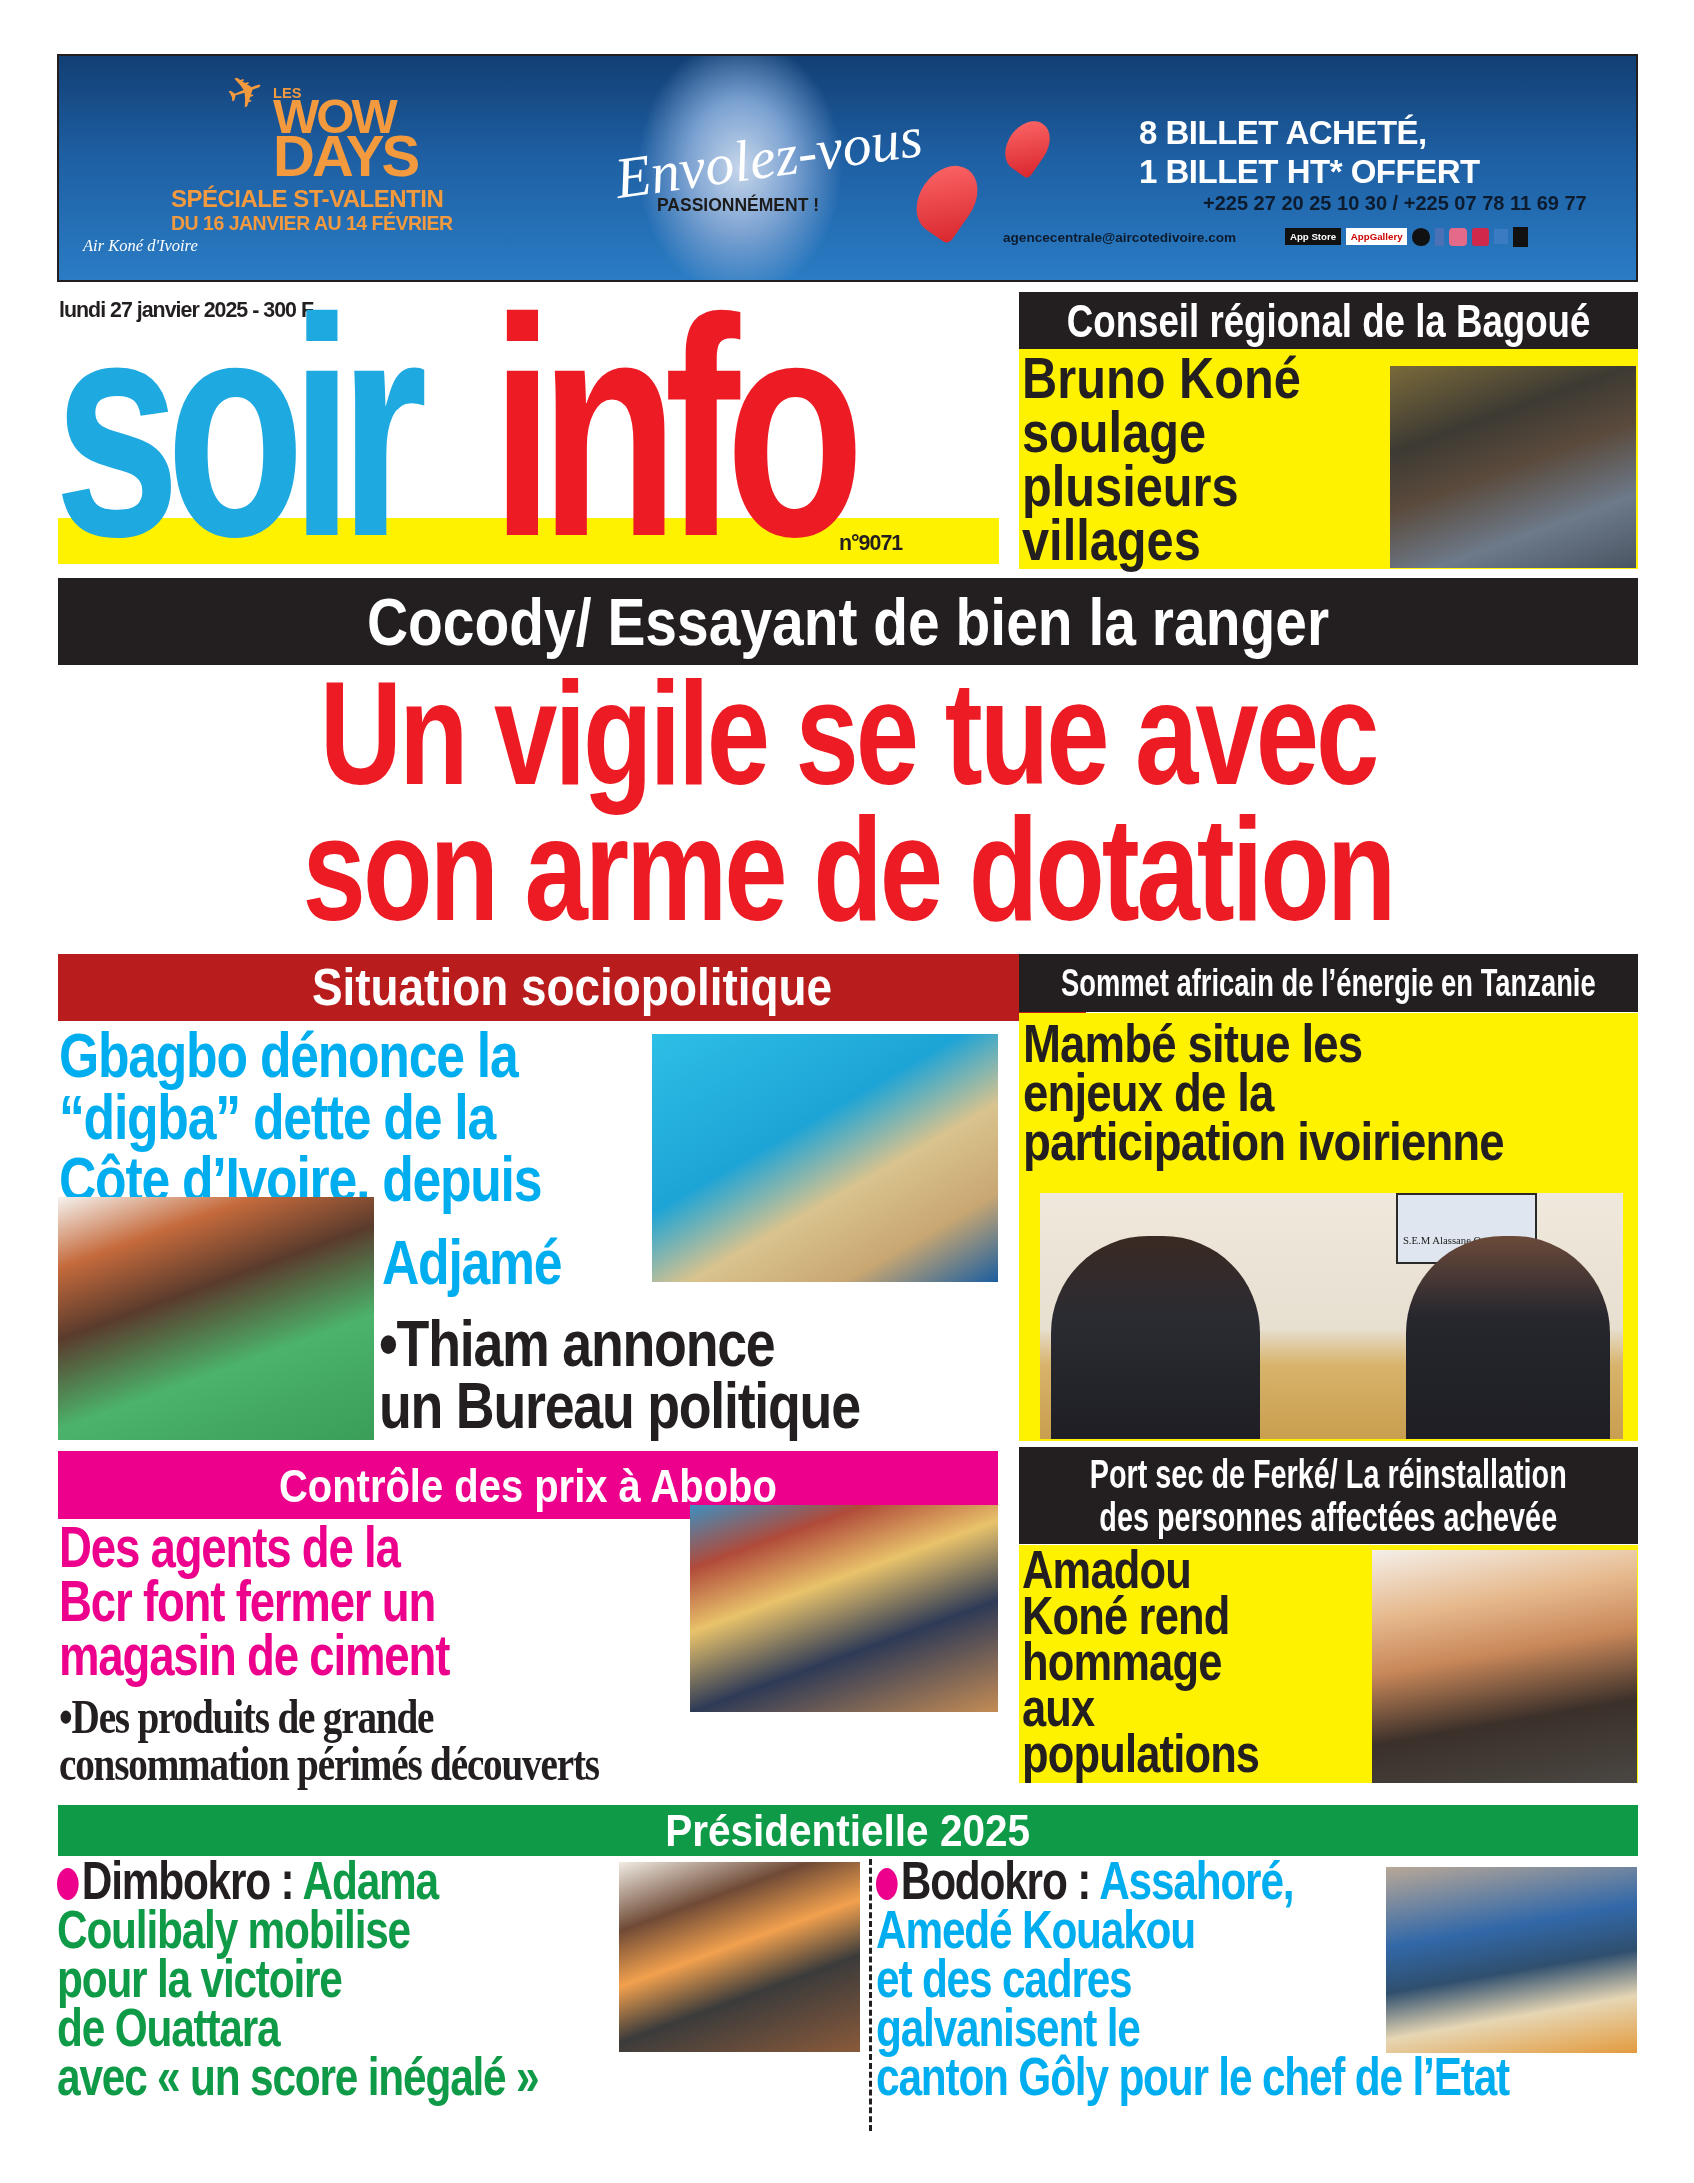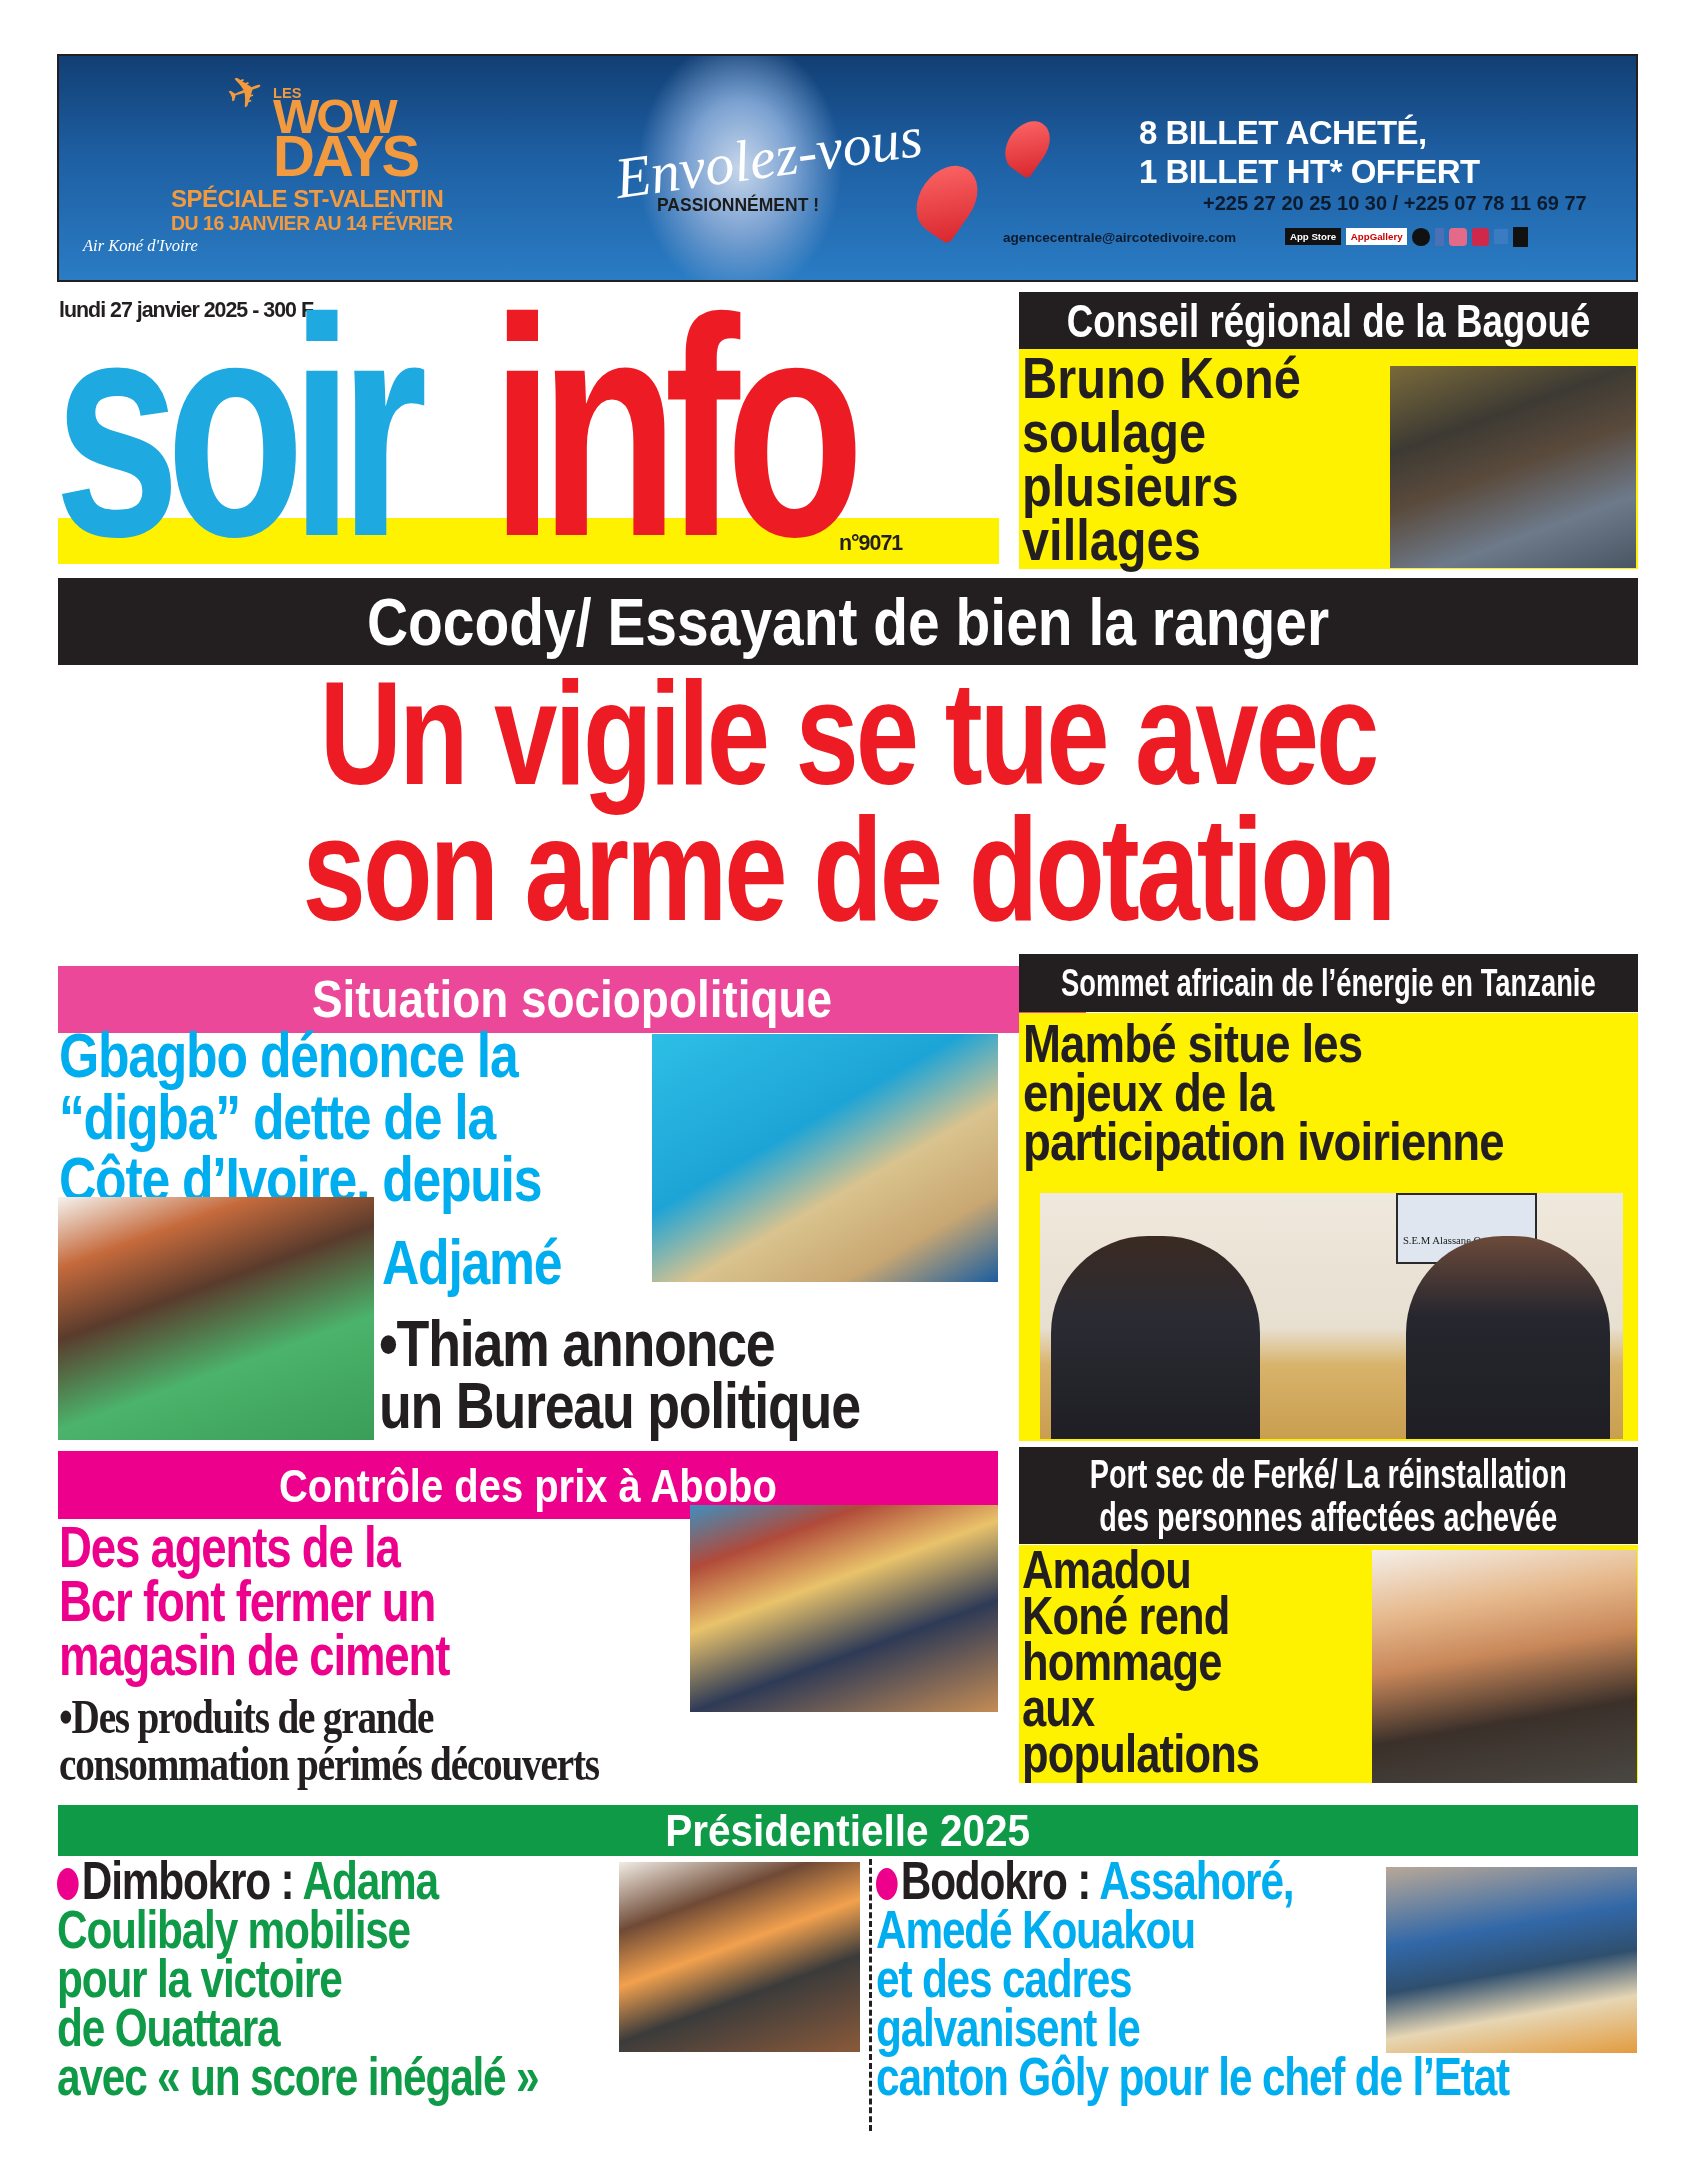--- a/index.html
+++ b/index.html
@@ -34,21 +34,21 @@
   
   #main-kicker { left: 58px; top: 578px; width: 1580px; height: 87px; background: #231f20; color: #fff;
                  font-size: 67px; display:flex; align-items:center; justify-content:center; }
   #main-headline { left: 58px; top: 666px; width: 1580px; text-align: center; color: #ed1c24;
                    font-size: 146px; line-height: 136px; letter-spacing: -3.9px; }
 
   
   .banner { position: absolute; color: #fff; display:flex; align-items:center; justify-content:center; text-align:center; }
 
   
-  #sit-banner { left: 58px; top: 954px; width: 1028px; height: 67px; background: #ec4899; font-size: 51px; margin-top: 12px; }
+  #sit-banner { left: 58px; top: 954px; width: 1028px; height: 67px; background: #b91c1c; font-size: 51px; }
   #gbagbo-headline { left: 59px; top: 1024px; width: 608px; color: #00aeef; font-size: 63px; line-height: 62px; letter-spacing: -1.5px; }
   #gbagbo-photo { left: 652px; top: 1034px; width: 346px; height: 248px;
                   background: linear-gradient(150deg, #2dbfe6 0%, #1da4d6 40%, #d9c38e 60%, #c9a772 80%, #1b5ea0 100%); }
   #thiam-photo { left: 58px; top: 1197px; width: 316px; height: 243px;
                  background: linear-gradient(160deg, #f5f3ef 0%, #c56a3c 20%, #5a3b2c 40%, #4bb36b 65%, #3a9e58 100%); }
   #adjame { left: 382px; top: 1226px; color: #00aeef; font-size: 63px; letter-spacing: -1.5px; }
   #thiam-line { left: 379px; top: 1313px; color: #231f20; font-size: 64px; line-height: 62px; letter-spacing: -1.5px; }
 
   
   #som-banner { left: 1019px; top: 954px; width: 619px; height: 58px; background: #231f20; font-size: 38px; }

